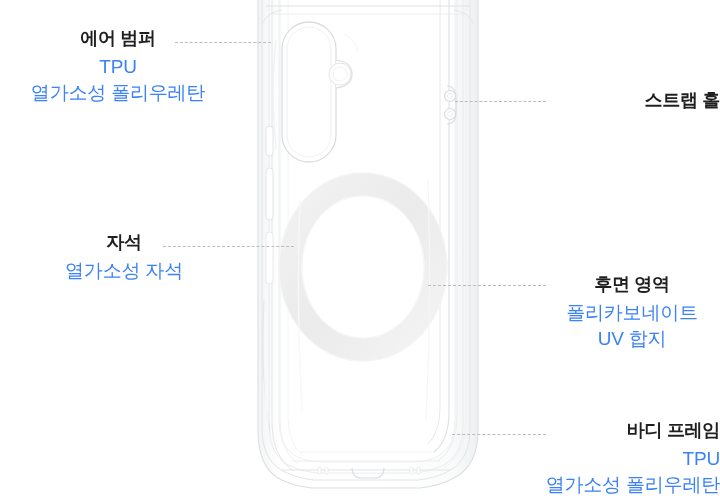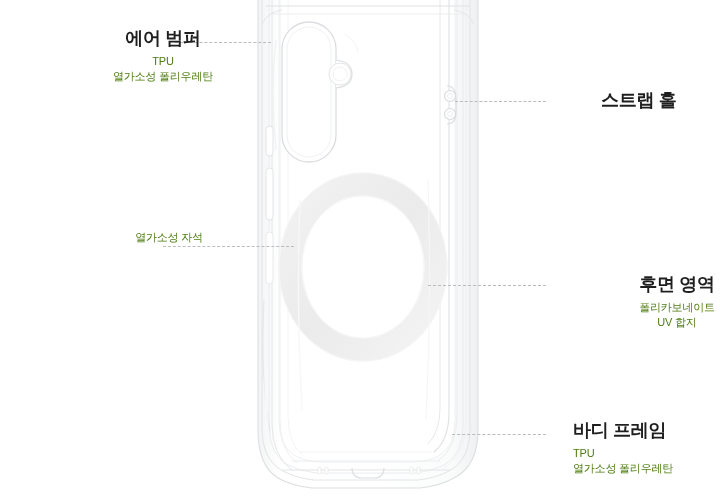--- a/index.html
+++ b/index.html
@@ -17,43 +17,42 @@
     background: #ffffff;
     overflow: hidden;
   }
 
   
   .label {
     position: absolute;
     text-align: center;
     line-height: 1.34;
     white-space: nowrap;
-    padding-left: 45px;
   }
   .label .title {
     font-size: 18px;
     font-weight: bold;
     color: #1f1f1f;
     letter-spacing: -0.3px;
     display: block;
     margin-bottom: 4px;
   }
   .label .sub {
-    font-size: 11px;
+    font-size: 19px;
     font-weight: 400;
-    color: #4d7c0f;
+    color: #3b82f6;
     letter-spacing: -0.2px;
     display: block;
   }
 
   .lbl-air    { left: 0px;   top: 26px;  width: 236px; }
-  .lbl-strap  { left: 556px; top: 88px;  width: 164px; text-align: left; }
+  .lbl-strap  { left: 556px; top: 88px;  width: 164px; text-align: right; }
   .lbl-magnet { left: 0px;   top: 230px; width: 248px; }
   .lbl-back   { left: 544px; top: 272px; width: 176px; }
-  .lbl-body   { left: 528px; top: 418px; width: 192px; text-align: left; }
+  .lbl-body   { left: 528px; top: 418px; width: 192px; text-align: right; }
 
   
   .leader {
     position: absolute;
     height: 0;
     border-top: 1px dashed #b9bcbf;
   }
   .ld-air    { left: 175px; top: 42px;  width: 96px; }
   .ld-magnet { left: 163px; top: 246px; width: 131px; }
   .ld-strap  { left: 455px; top: 101px; width: 91px; }
@@ -186,20 +185,21 @@
     <span class="title">에어 범퍼</span>
     <span class="sub">TPU</span>
     <span class="sub">열가소성 폴리우레탄</span>
   </div>
 
   <div class="label lbl-strap">
     <span class="title">스트랩 홀</span>
   </div>
 
   <div class="label lbl-magnet">
+    <span class="title">자석</span>
     <span class="sub">열가소성 자석</span>
   </div>
 
   <div class="label lbl-back">
     <span class="title">후면 영역</span>
     <span class="sub">폴리카보네이트</span>
     <span class="sub">UV 합지</span>
   </div>
 
   <div class="label lbl-body">

